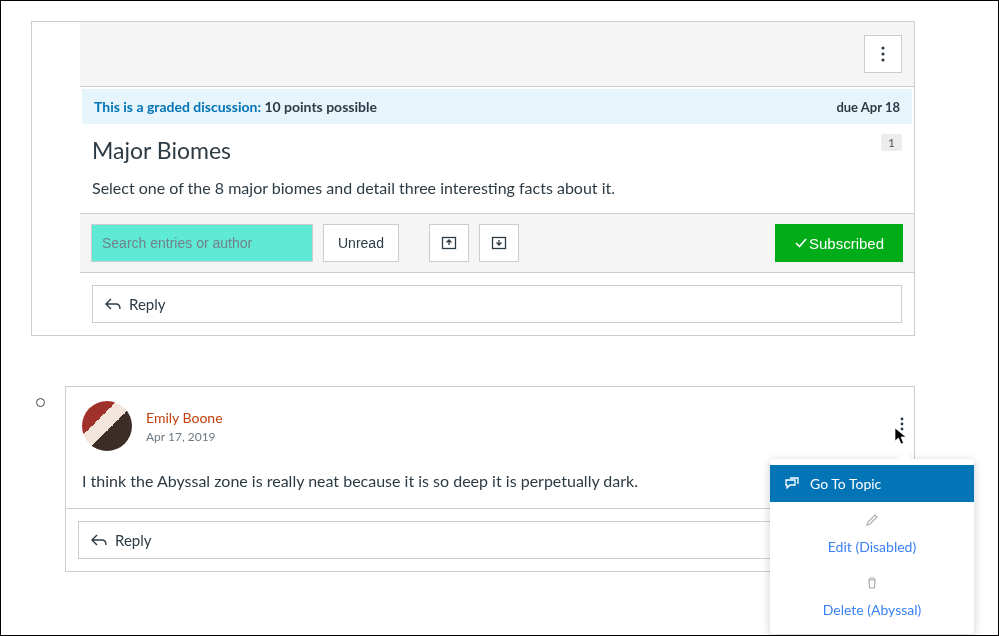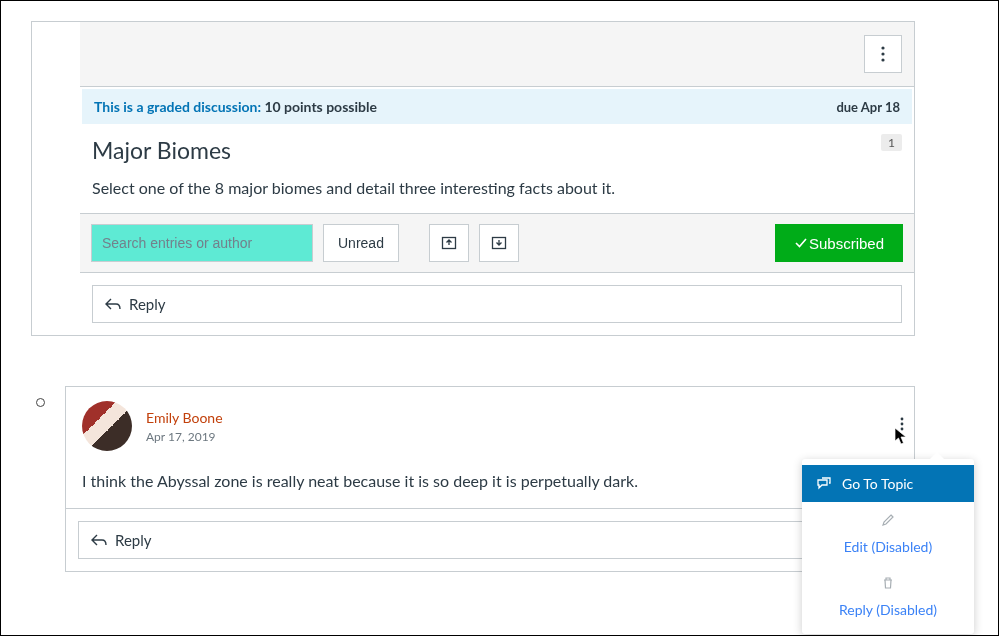--- a/index.html
+++ b/index.html
@@ -174,21 +174,21 @@
     align-items: center;
     gap: 8px;
     font-size: 15px;
     cursor: pointer;
   }
   
   .dropdown {
     position: absolute;
     right: -60px;
     top: 72px;
-    width: 172px;
+    width: 204px;
     background: #fff;
     box-shadow: 0 2px 10px rgba(0,0,0,0.2);
     border-radius: 3px;
     z-index: 10;
     padding: 6px 0;
   }
   .dropdown::before {
     content: "";
     position: absolute;
     top: -7px;
@@ -313,21 +313,21 @@
             </svg>
         </span>
         <span>Edit (Disabled)</span>
       </div>
       <div class="dd-item disabled">
         <span class="dd-icon">
           <svg width="14" height="14" viewBox="0 0 14 14">
               <path d="M3 4 L11 4 M5 4 L5 2 L9 2 L9 4 M4 4 L4.5 12 L9.5 12 L10 4" fill="none" stroke="#a7aeb3" stroke-width="1.2"></path>
             </svg>
         </span>
-        <span>Reply (Disabled)</span>
+        <span>Delete (Abyssal)</span>
       </div>
     </div>
   </div>
 
   <div class="entry-reply">
     <div class="entry-reply-inner">
       <svg width="16" height="14" viewBox="0 0 16 14">
           <path d="M6 2 L1 7 L6 12 M1 7 L11 7 C 14 7 15 9 15 12" fill="none" stroke="#2d3b45" stroke-width="1.4"></path>
         </svg>
       <span>Reply</span>

